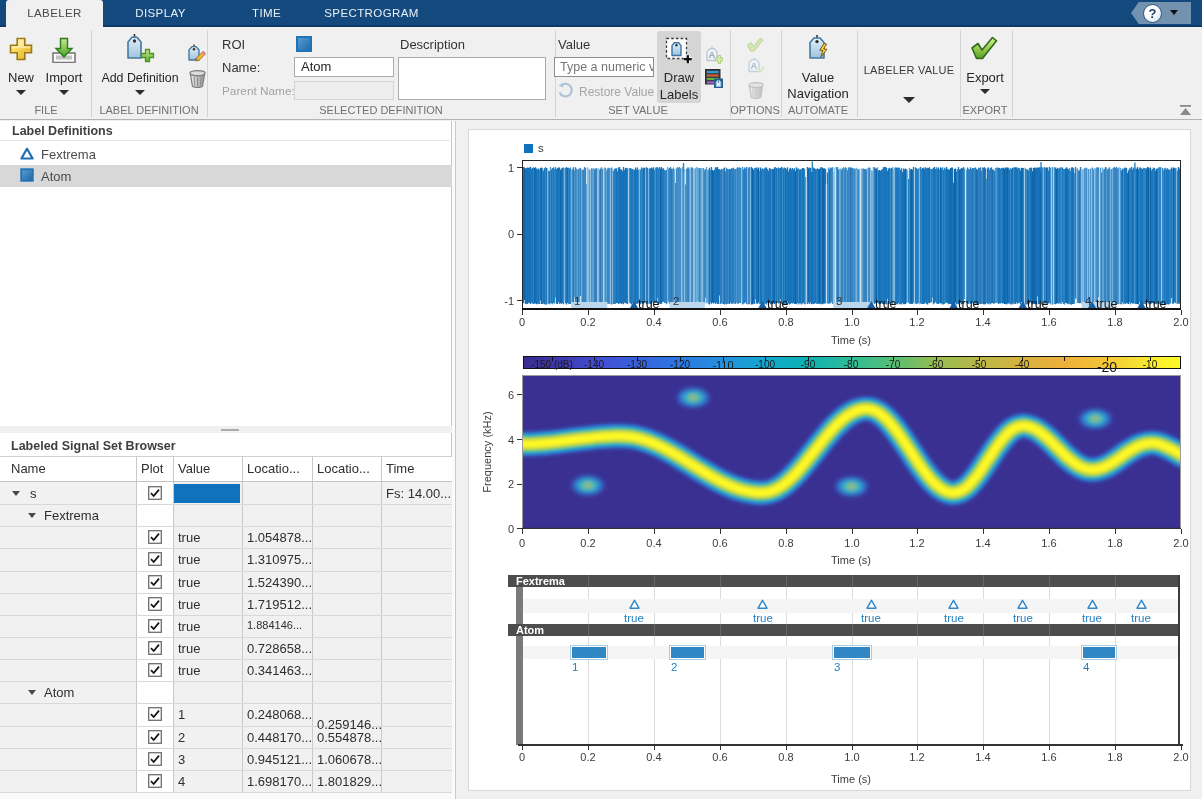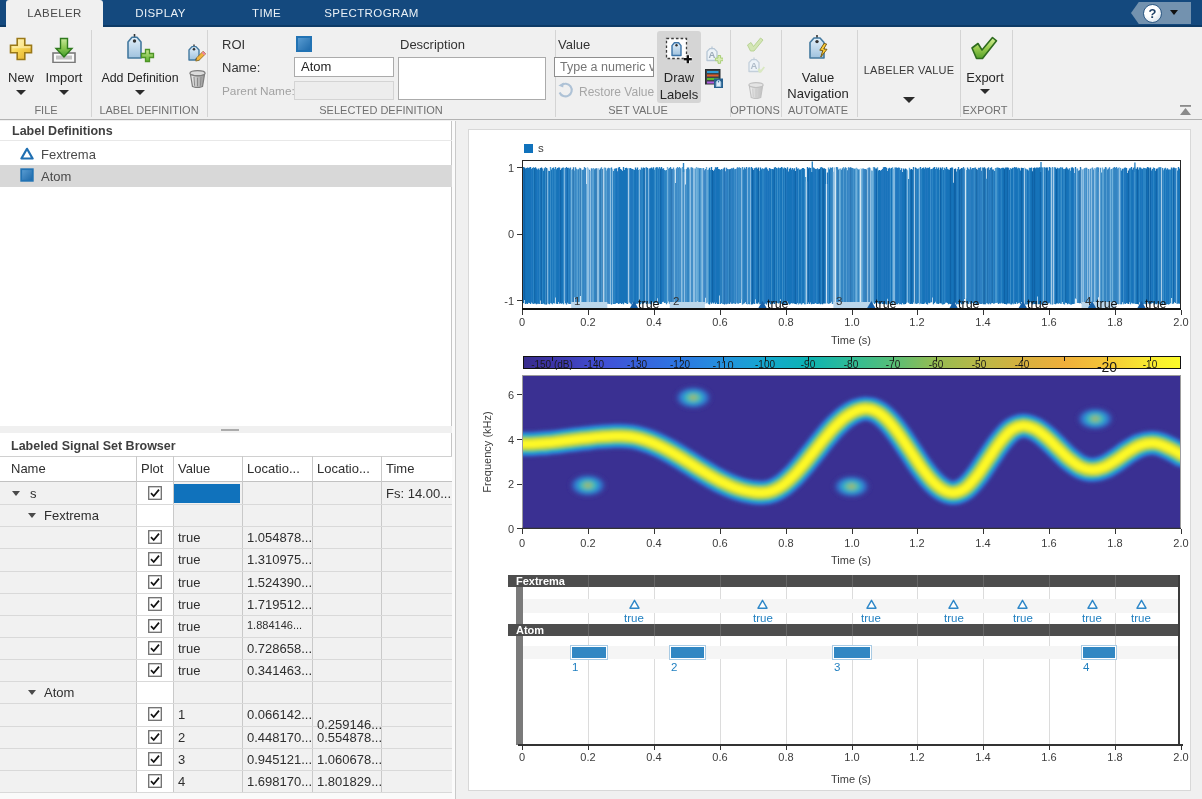--- a/index.html
+++ b/index.html
@@ -303,21 +303,21 @@
 <div class="abs" style="left:247px;top:663px;font-size:13px;color:#2E2E2E">0.341463...</div>
 <div class="abs" style="left:0;top:703px;width:452px;height:1px;background:#D9D9D9"></div>
 <div class="abs" style="left:28px;top:690px;width:0;height:0;border-left:4.5px solid transparent;border-right:4.5px solid transparent;border-top:5px solid #4A4A4A"></div>
 <div class="abs" style="left:44px;top:685px;font-size:13px;color:#2E2E2E">Atom</div>
 <div class="abs" style="left:0;top:726px;width:452px;height:1px;background:#D9D9D9"></div>
 <svg class="abs" style="left:148px;top:707px" width="14" height="14" viewBox="0 0 14 14">
 <rect x="0.7" y="0.7" width="12.6" height="12.6" fill="#fff" stroke="#6E6E6E" stroke-width="1.3"></rect>
 <path d="M3 7.2 L5.7 10 L11 3.6" fill="none" stroke="#111" stroke-width="1.7"></path>
     </svg>
 <div class="abs" style="left:178px;top:707px;font-size:13px;color:#2E2E2E">1</div>
-<div class="abs" style="left:247px;top:707px;font-size:13px;color:#2E2E2E">0.066142...</div>
+<div class="abs" style="left:247px;top:707px;font-size:13px;color:#2E2E2E">0.248068...</div>
 <div class="abs" style="left:317px;top:717px;font-size:13px;color:#2E2E2E">0.259146...</div>
 <div class="abs" style="left:0;top:748px;width:452px;height:1px;background:#D9D9D9"></div>
 <svg class="abs" style="left:148px;top:730px" width="14" height="14" viewBox="0 0 14 14">
 <rect x="0.7" y="0.7" width="12.6" height="12.6" fill="#fff" stroke="#6E6E6E" stroke-width="1.3"></rect>
 <path d="M3 7.2 L5.7 10 L11 3.6" fill="none" stroke="#111" stroke-width="1.7"></path>
     </svg>
 <div class="abs" style="left:178px;top:730px;font-size:13px;color:#2E2E2E">2</div>
 <div class="abs" style="left:247px;top:730px;font-size:13px;color:#2E2E2E">0.448170...</div>
 <div class="abs" style="left:317px;top:730px;font-size:13px;color:#2E2E2E">0.554878...</div>
 <div class="abs" style="left:0;top:770px;width:452px;height:1px;background:#D9D9D9"></div>

